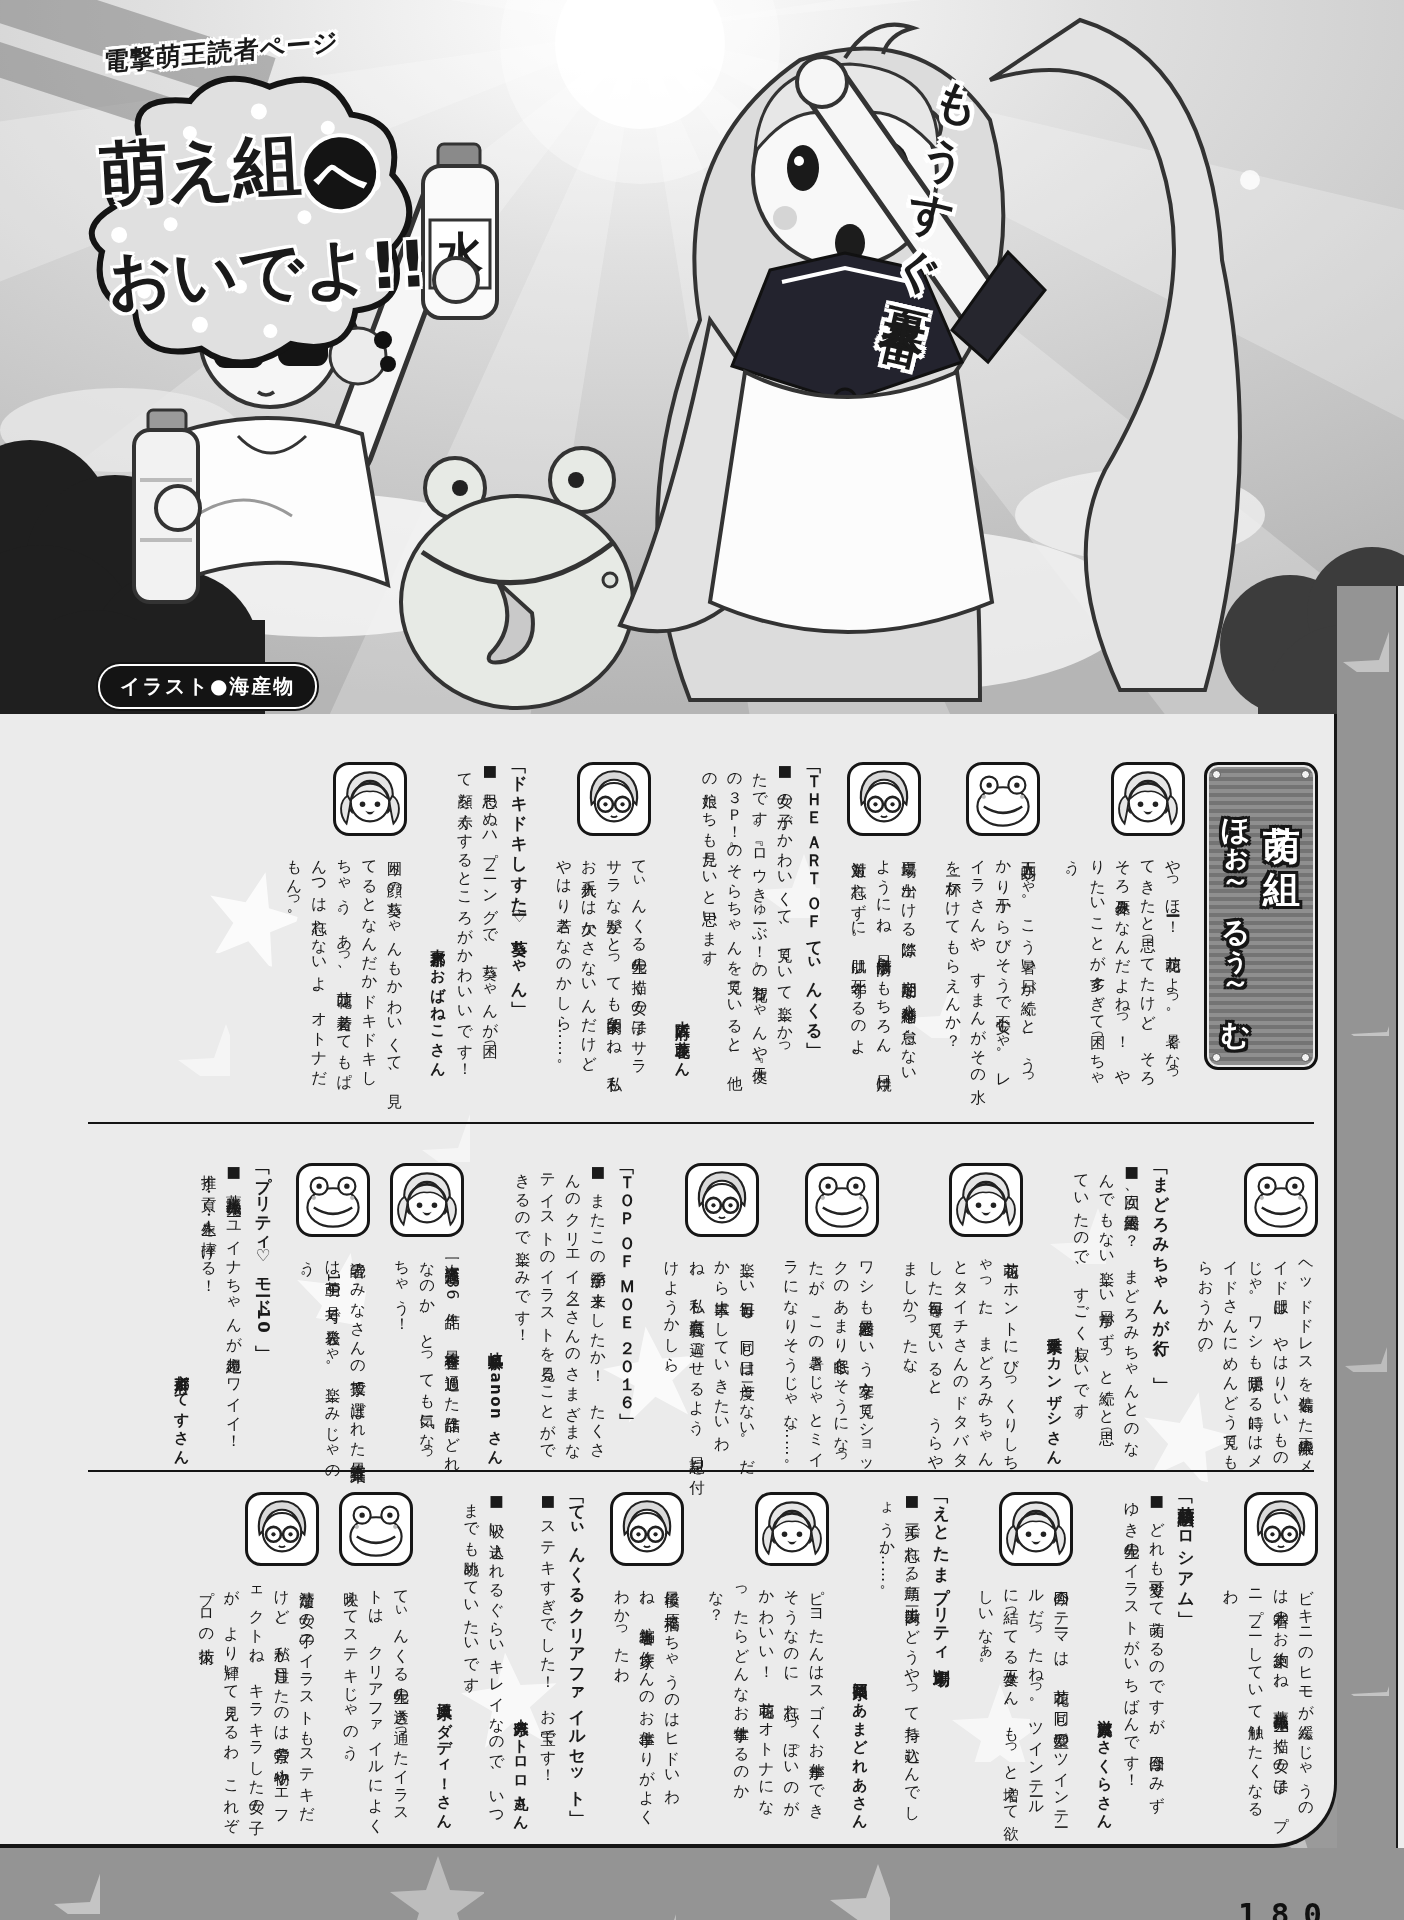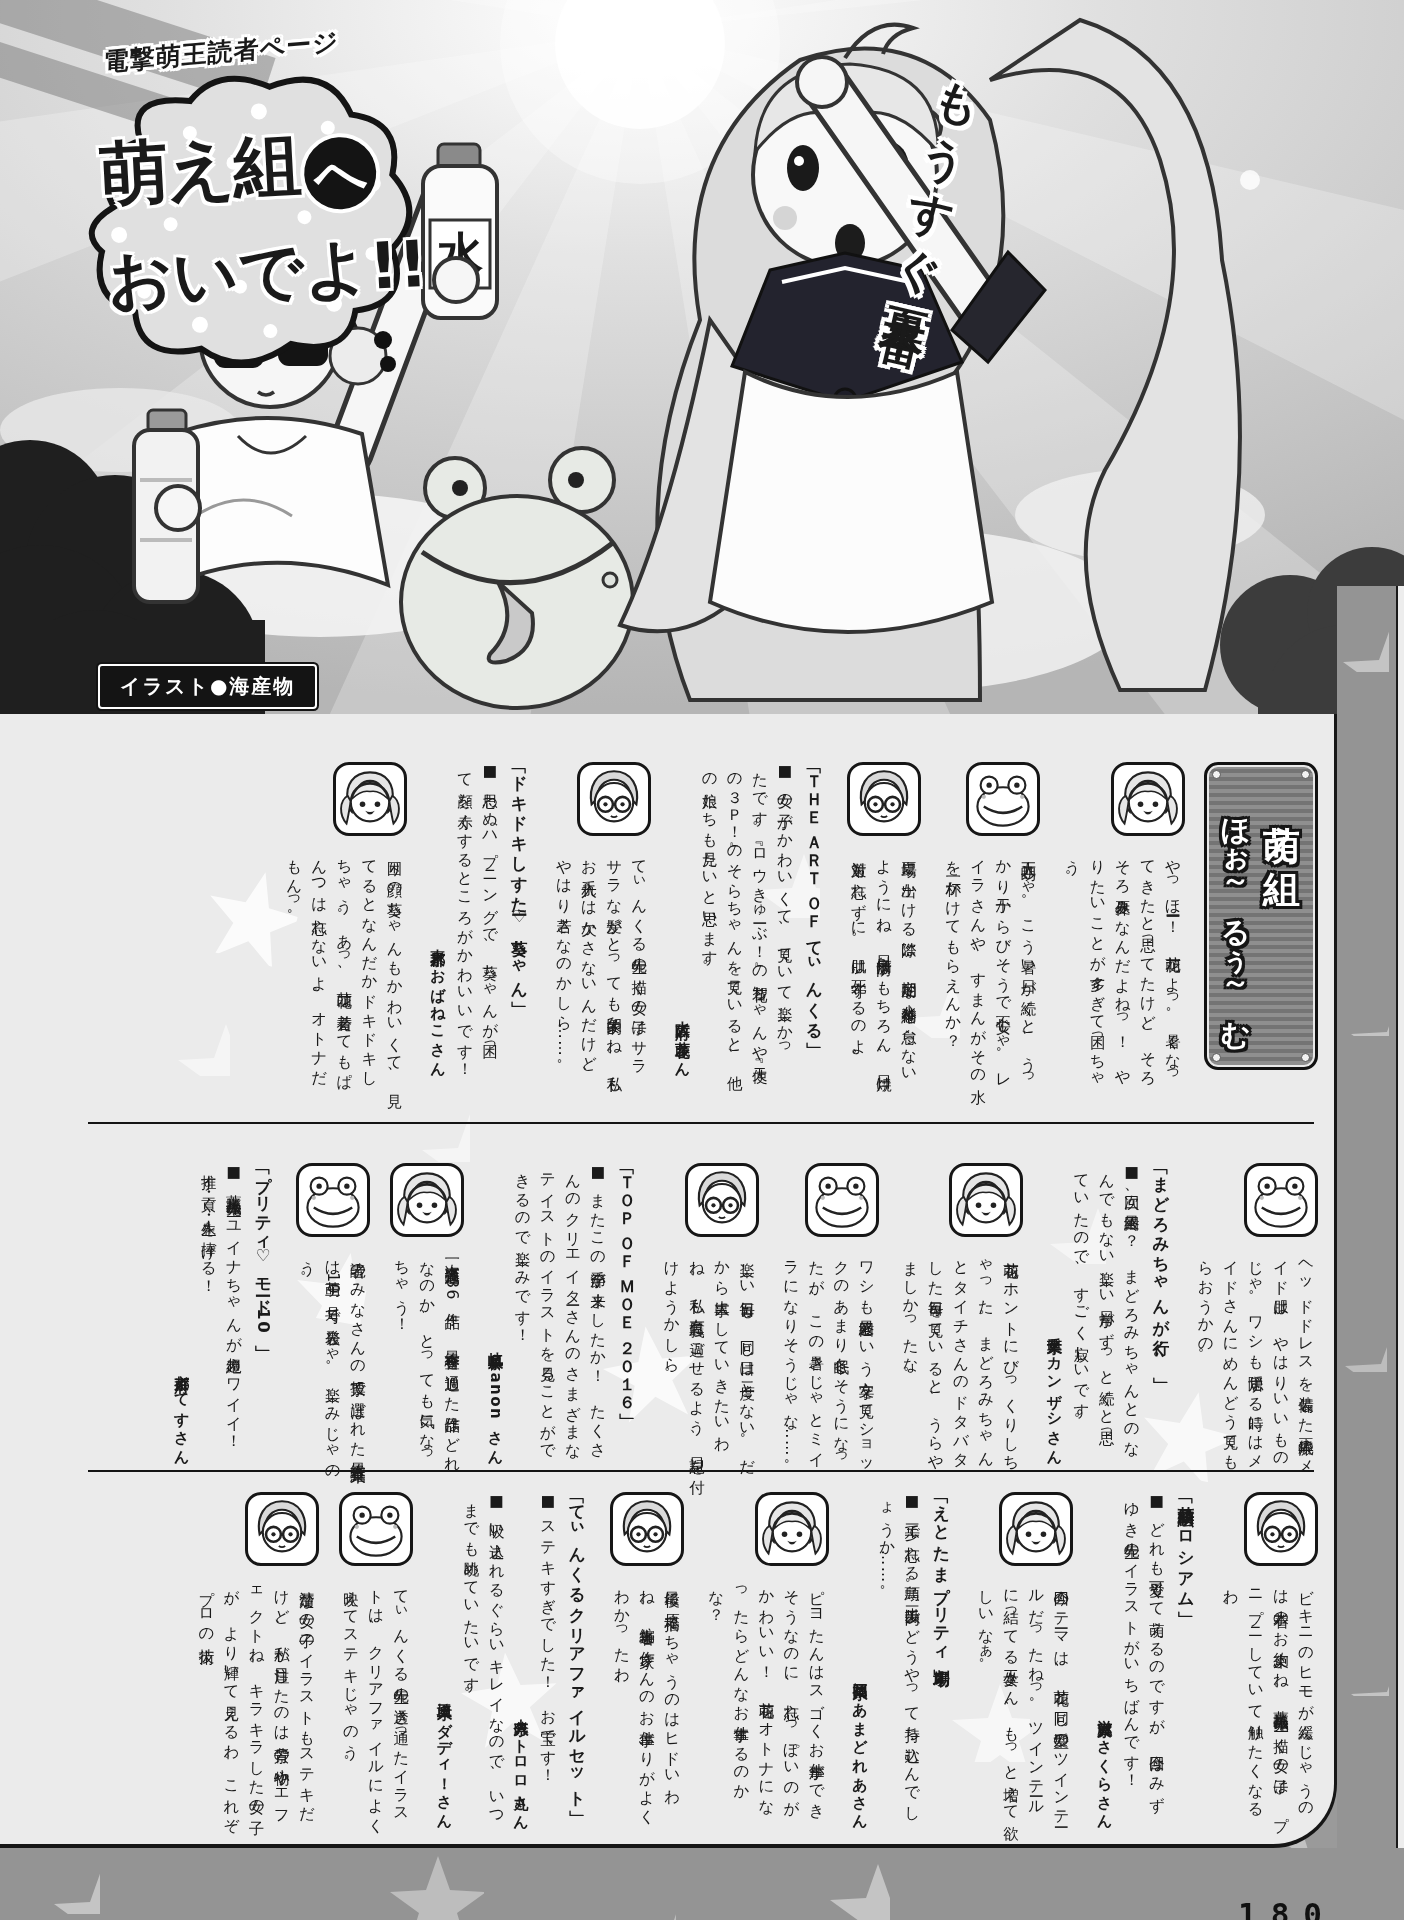--- a/index.html
+++ b/index.html
@@ -31,21 +31,21 @@
   #logo-he { display:inline-block; width:72px; height:72px; line-height:72px; text-align:center; background:#141414;
              color:#fff; border-radius:50%; font-size:52px; vertical-align:-6px; text-shadow:none;
              box-shadow:0 0 0 4px #fff; margin-left:4px; }
   #logo-line2 { position:absolute; left:30px; top:196px; font-size:64px; font-weight:900; letter-spacing:0px; }
 
   #catchphrase { position:absolute; left:938px; top:58px; writing-mode:vertical-rl; font-size:45px; font-weight:900;
                  letter-spacing:6px; transform:rotate(13deg); transform-origin:top right;
                  text-shadow:-4px -4px 0 #fff,4px -4px 0 #fff,-4px 4px 0 #fff,4px 4px 0 #fff,0 -4px 0 #fff,0 4px 0 #fff,-4px 0 0 #fff,4px 0 0 #fff; }
 
   #credit { position:absolute; left:100px; top:666px; background:#141414; color:#fff; font-size:20px; font-weight:bold;
-            padding:7px 20px; border-radius:2px; letter-spacing:2px; box-shadow:0 0 0 2px #fff, 0 0 0 4px #141414; }
+            padding:7px 20px; border-radius:20px; letter-spacing:2px; box-shadow:0 0 0 2px #fff, 0 0 0 4px #141414; }
 
   
   .band { position:absolute; display:flex; flex-direction:row-reverse; justify-content:flex-start;
           align-items:flex-start; column-gap:19px; }
   #band1 { left:88px; top:762px; width:1230px; height:348px; --colH:308px; --txtH:238px; }
   #band2 { left:88px; top:1163px; width:1230px; height:302px; --colH:294px; --txtH:226px; }
   #band3 { left:88px; top:1492px; width:1230px; height:350px; --colH:330px; --txtH:248px; }
 
   .vtext { writing-mode:vertical-rl; height:var(--txtH); font-size:15.5px; line-height:1.62; letter-spacing:1.5px; }
   .letter { writing-mode:vertical-rl; height:var(--colH); font-size:15.5px; line-height:1.62; letter-spacing:1.5px; }

